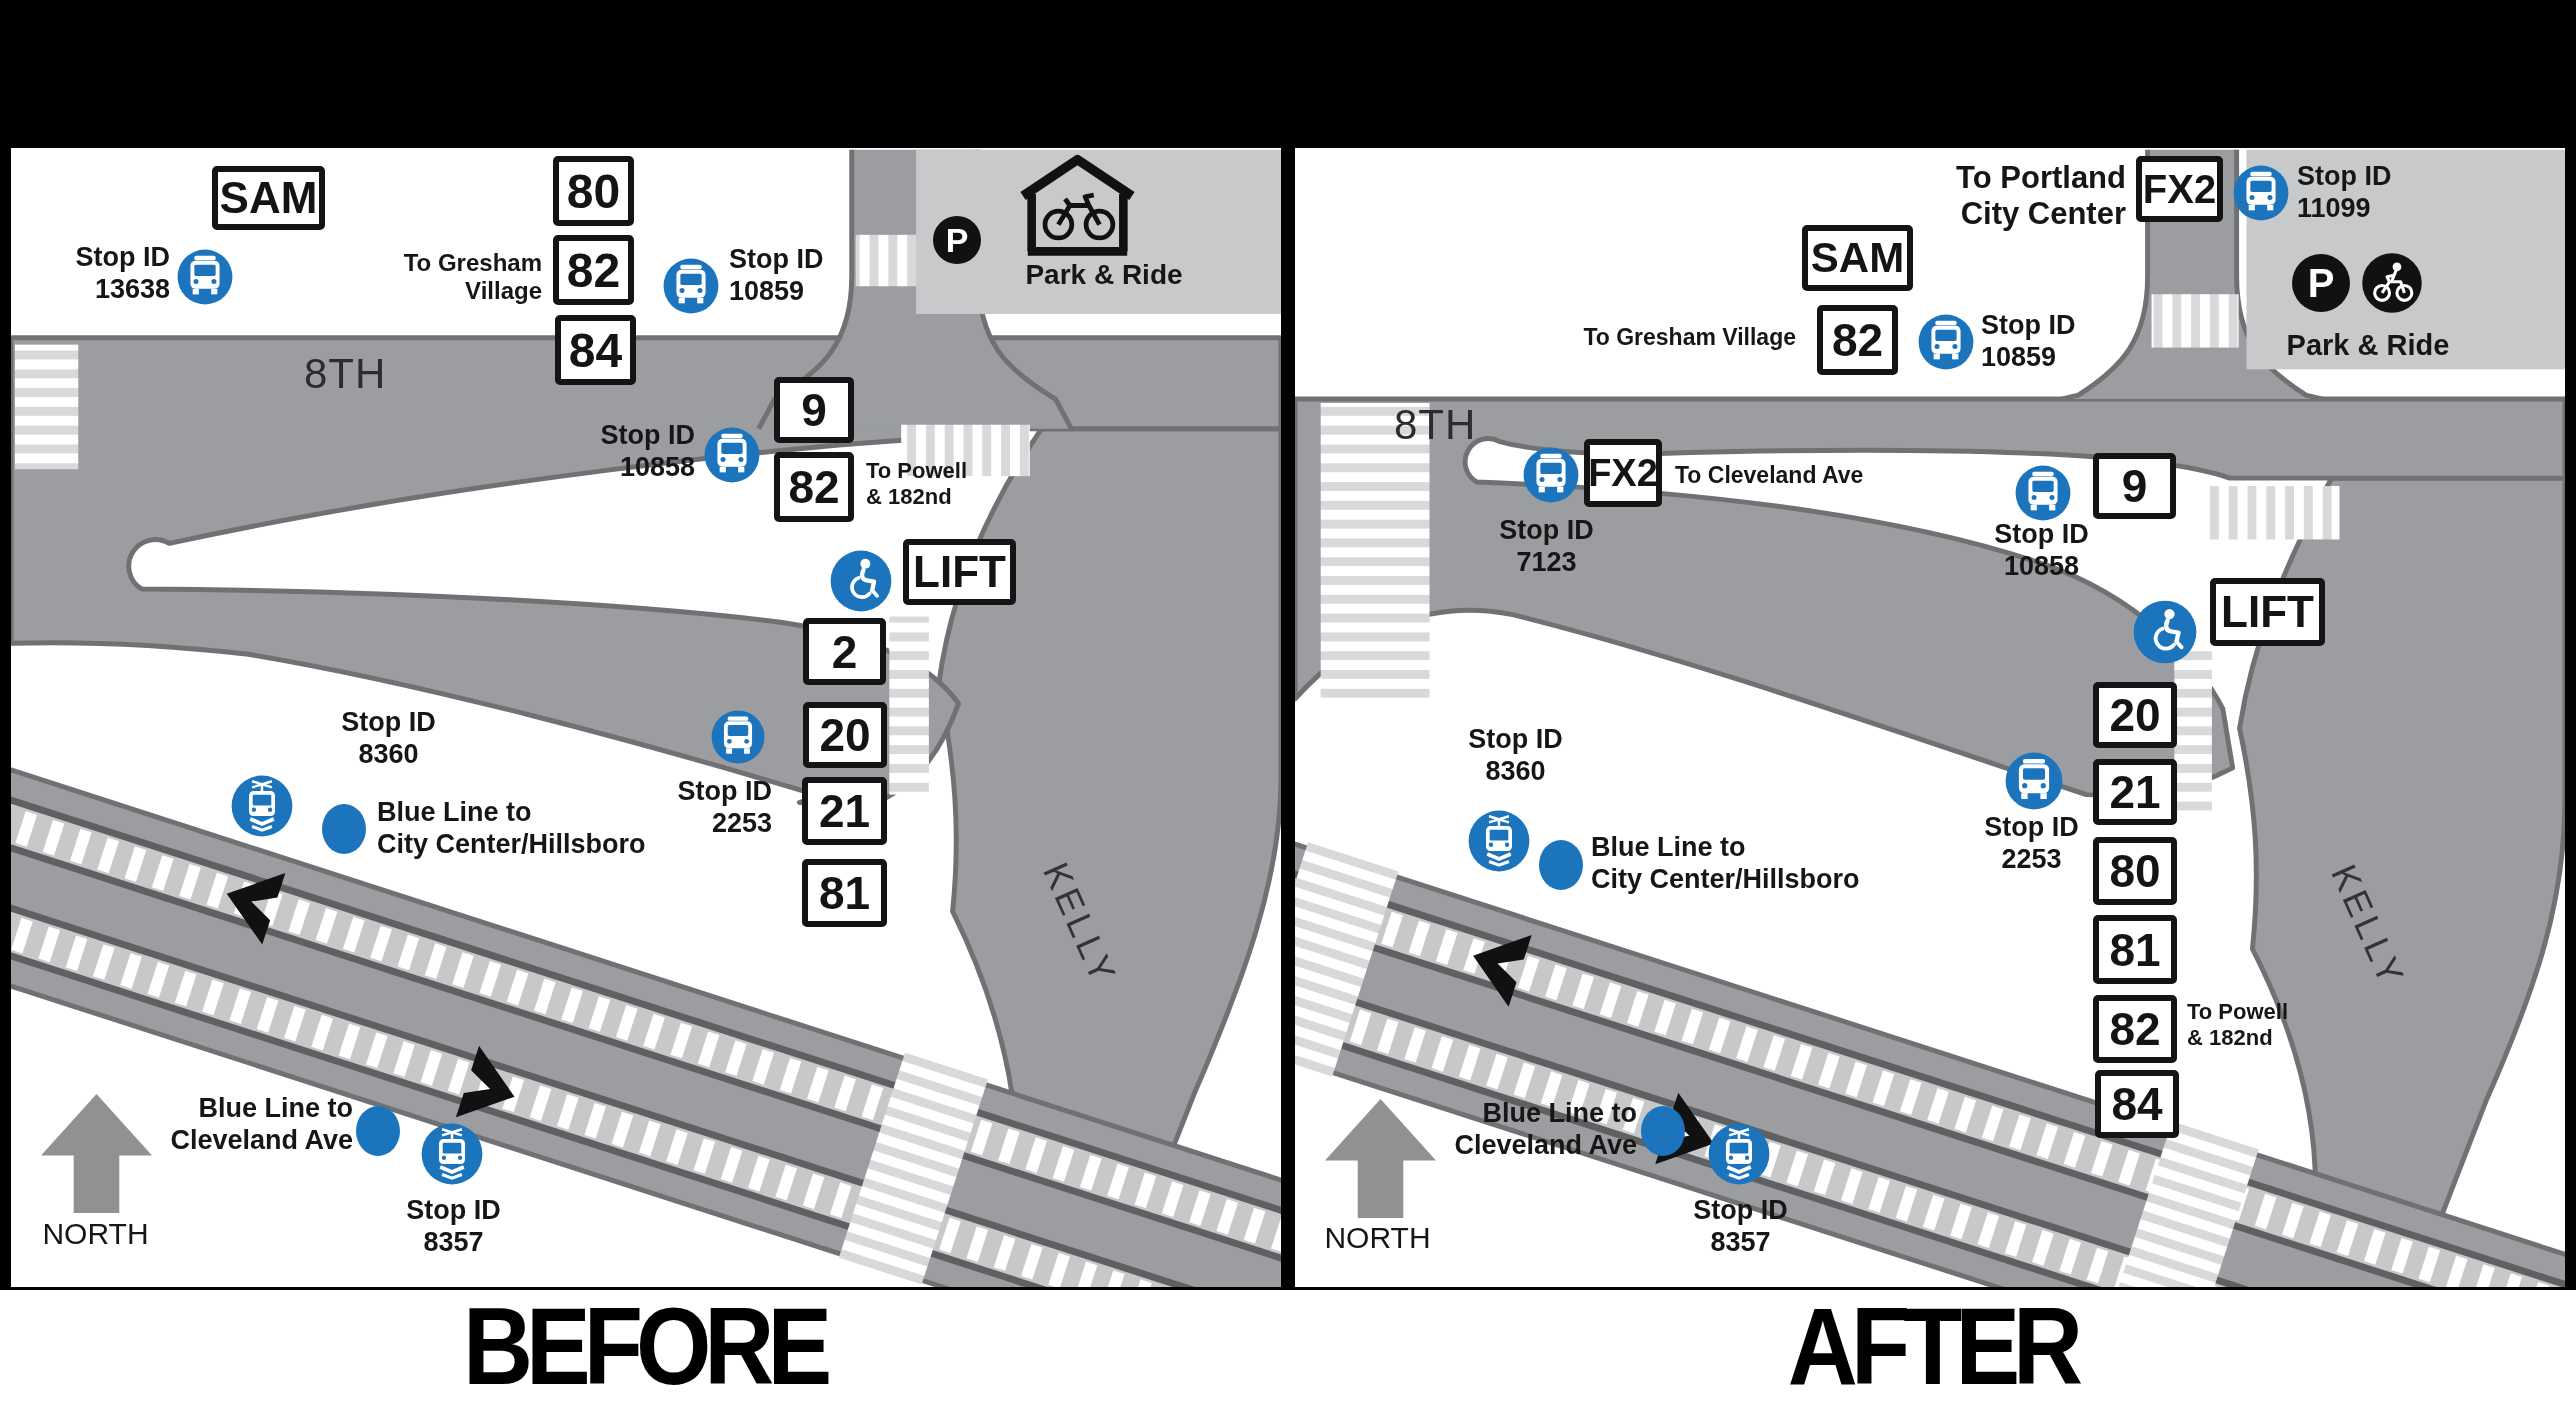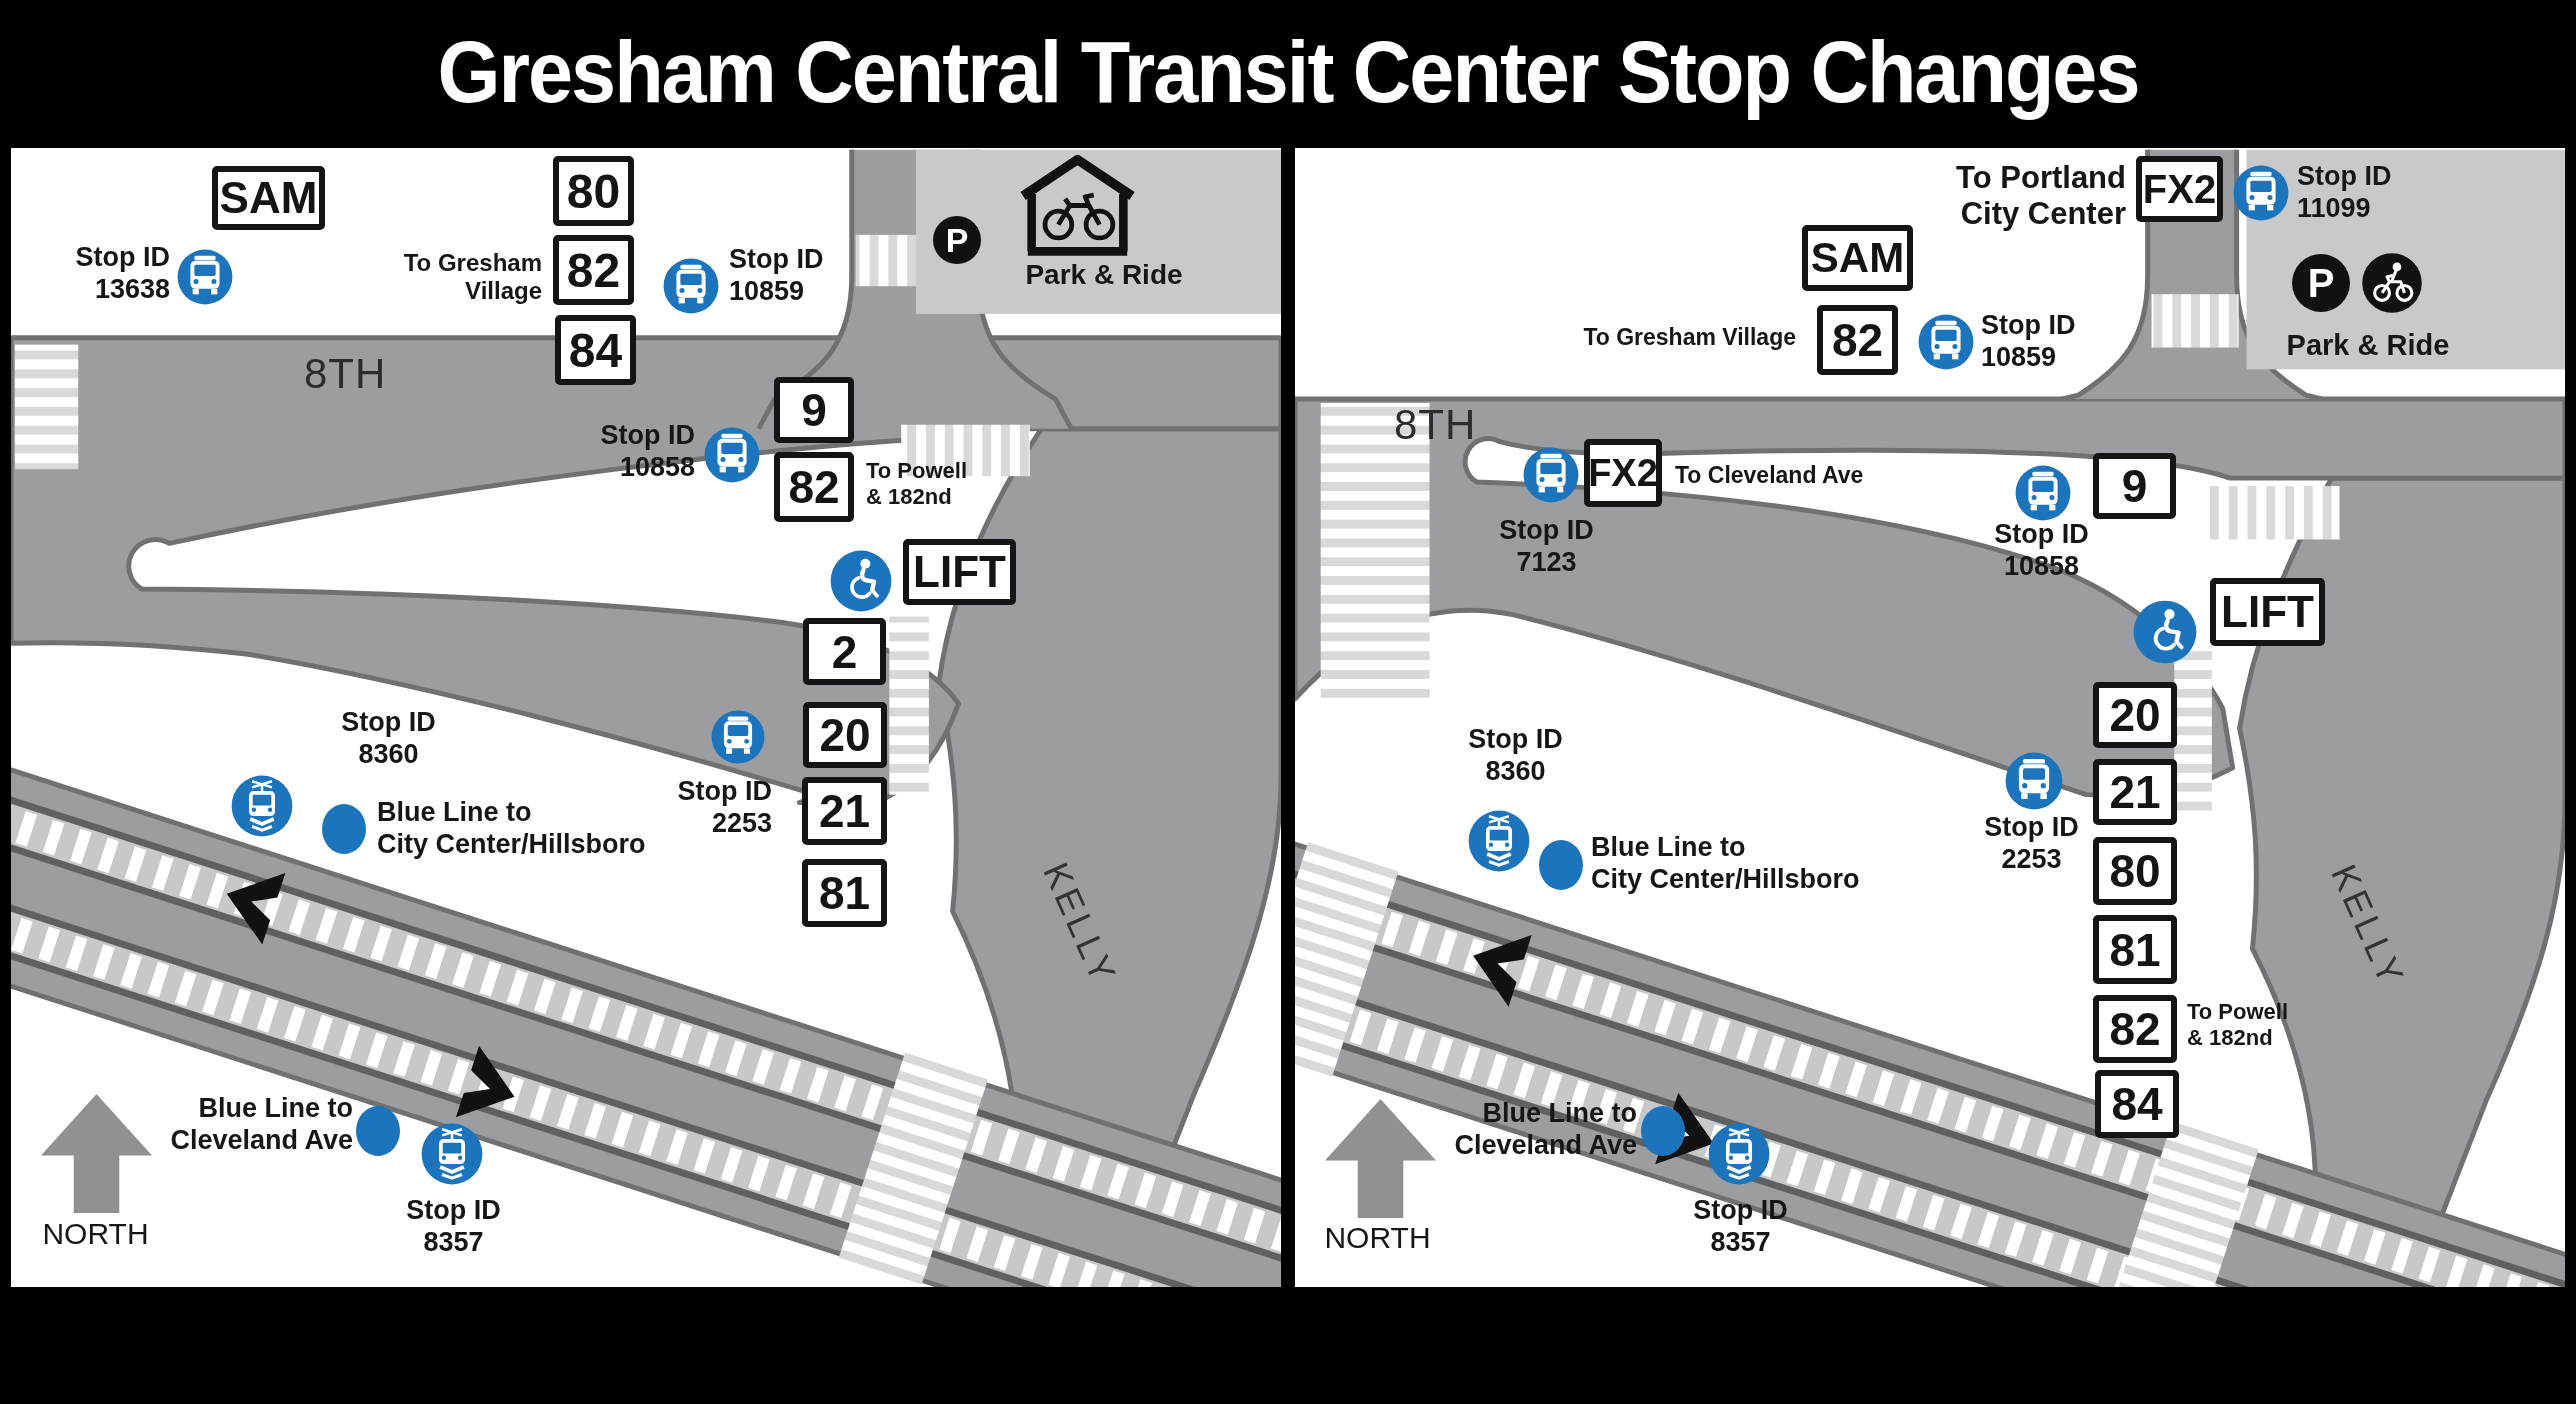--- a/index.html
+++ b/index.html
@@ -82,23 +82,20 @@
       <path d="M45,76 L57,56 L77,56 L88,76 M57,56 L52,49 M77,56 L73,47 L82,45" stroke="#111" stroke-width="5" fill="none" stroke-linejoin="round"></path>
     </symbol>
     <symbol id="sym-north" viewBox="0 0 112 120">
       <polygon points="56,0 112,62 79,62 79,120 33,120 33,62 0,62" fill="#8F9193"></polygon>
     </symbol>
   </defs>
 </svg>
 
 <div class="stage">
 
-  <div class="titlebar">
-    <h1>Gresham Central Transit Center Stop Changes</h1>
-  </div>
 
   <div class="panels">
 
     <div class="panel">
       <svg class="map" width="1270" height="1139" viewBox="0 0 1284 1148">
         <g stroke-linejoin="round">
           <path d="M1042,282 C985,365 950,450 938,540 C955,625 960,690 952,770 C1014,895 1034,1020 1006,1148 L1120,1148 L1196,955 C1248,835 1284,735 1284,635 L1284,282 Z" fill="#9B9DA0" stroke="#6F7173" stroke-width="5"></path>
           <path d="M0,190 L1284,190 L1284,282 L935,282 L935,292 C800,298 450,335 160,398 A24,24 0 0 0 132,444 C400,446 640,460 780,478 C870,492 930,520 958,560 C940,610 915,640 880,658 L797,660 C905,625 860,645 800,648 C640,600 420,540 240,510 C150,500 70,497 0,499 Z" fill="#9B9DA0" stroke="#6F7173" stroke-width="5"></path>
           <path d="M0,432 C240,430 480,450 700,488 C800,505 880,540 930,590 L944,662 C905,640 860,652 800,655 C640,640 420,545 240,512 C150,502 70,497 0,499 Z" fill="#9B9DA0" stroke="#6F7173" stroke-width="5" opacity="0"></path>
           <path d="M850,0 L978,0 L978,128 C978,194 1006,222 1056,252 L1072,282 L756,282 L772,252 C822,222 850,194 850,128 Z" fill="#9B9DA0"></path>
@@ -360,15 +357,23 @@
       <svg class="icon" style="left:413px;top:975px;" width="62" height="62" viewBox="0 0 62 62">
           <use href="#sym-train"></use>
         </svg>
       <div class="lbl center" style="left:380px;top:1047px;width:131px;">
         <div>Stop ID</div>
           <div>8357</div>
       </div>
     </div>
   </div>
 
+  <div class="footer">
+    <div class="half">
+      <span class="blob">BEFORE</span>
+    </div>
+    <div class="half">
+      <span class="blob">AFTER</span>
+    </div>
+  </div>
 
 </div>
 
 
 </body></html>

